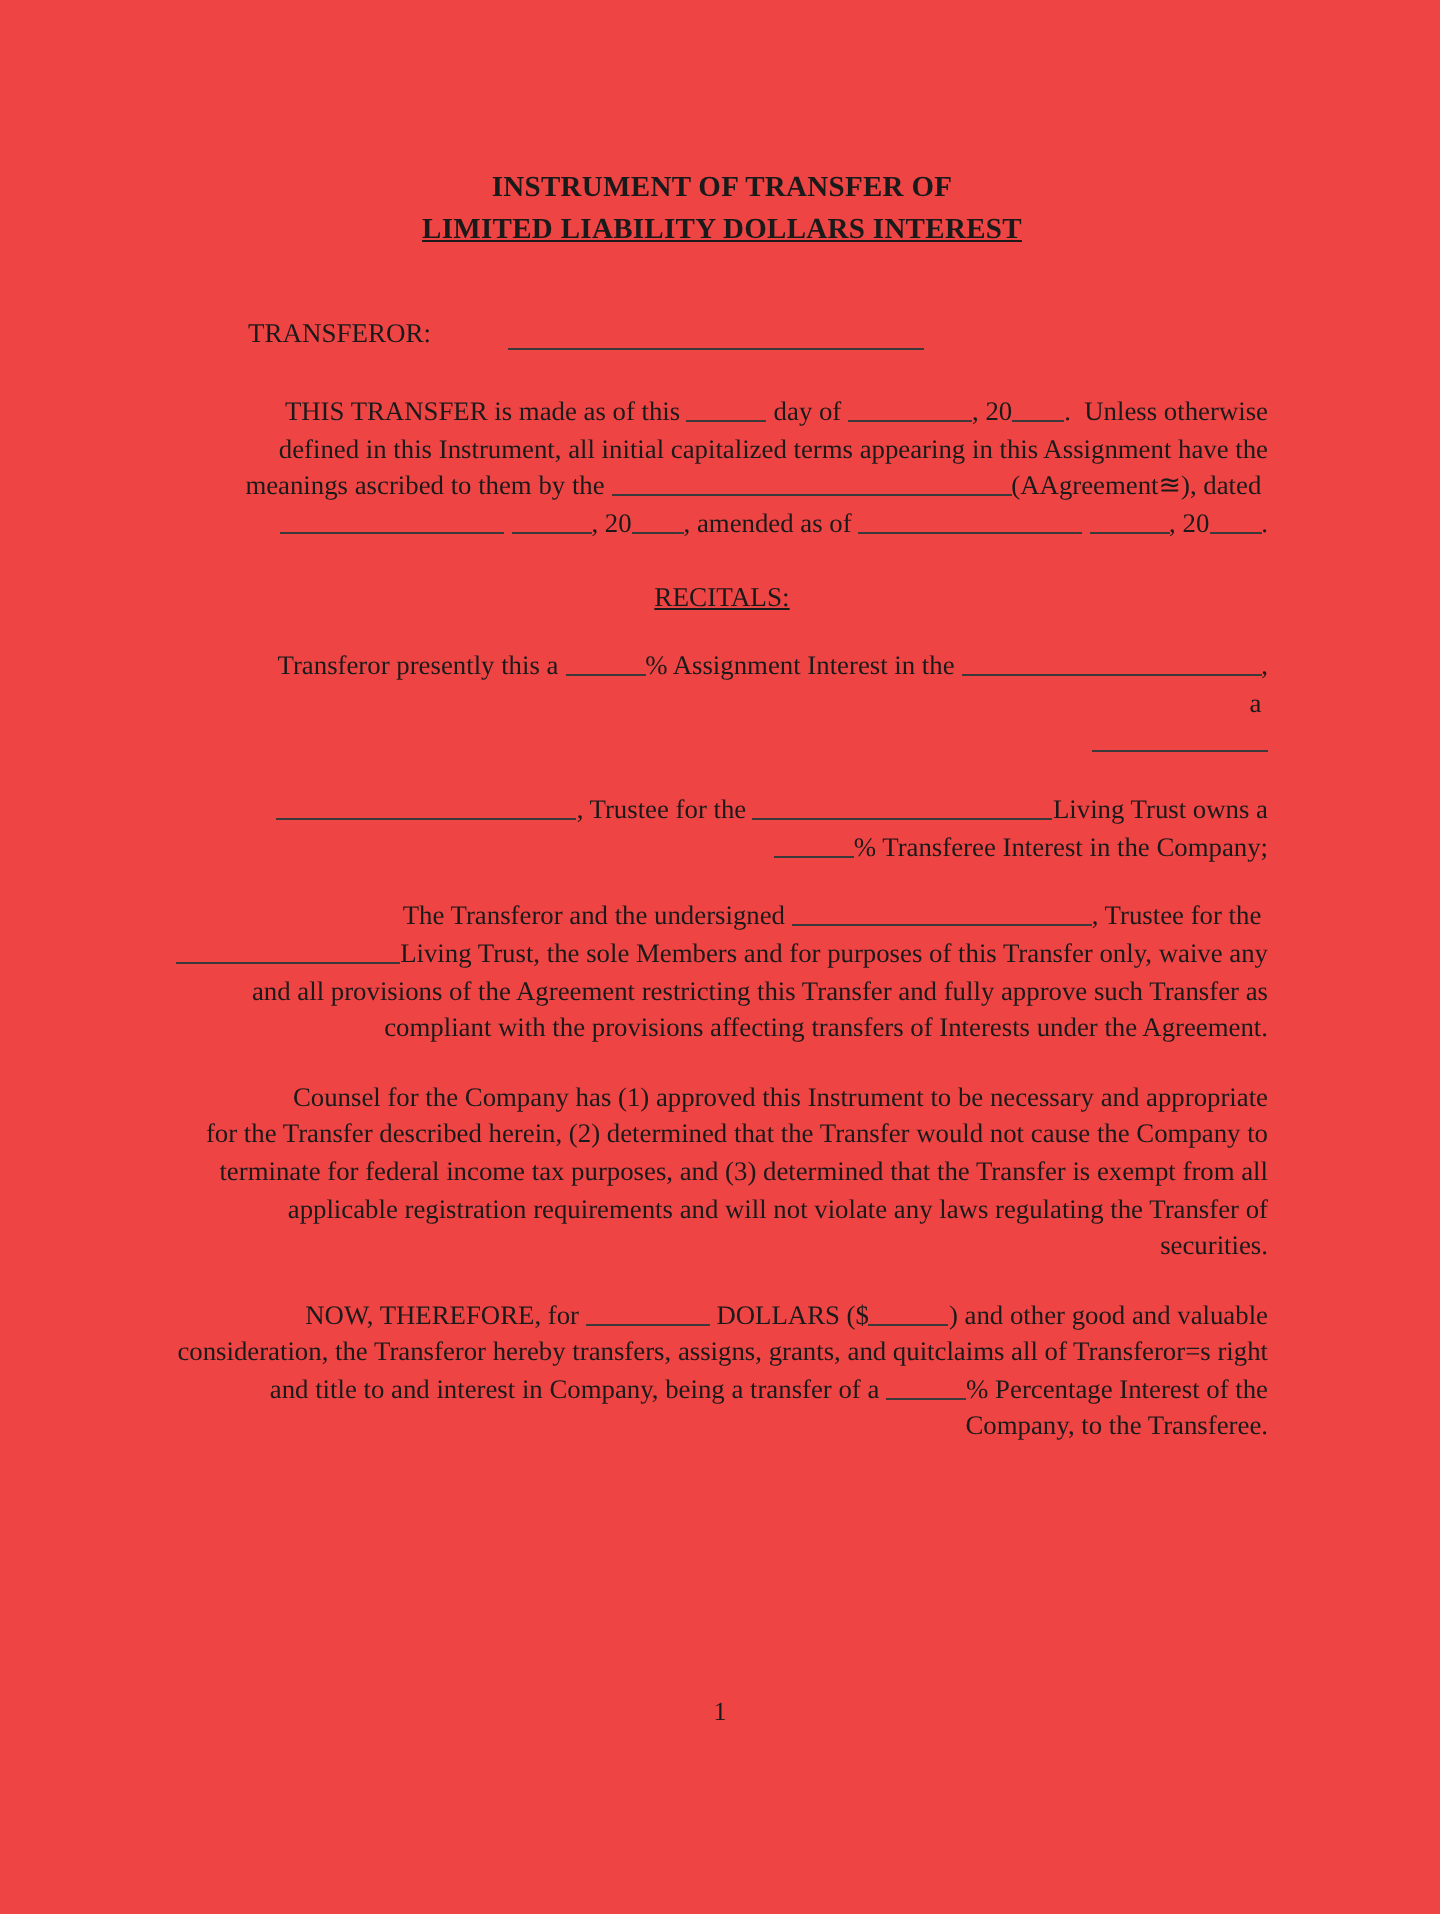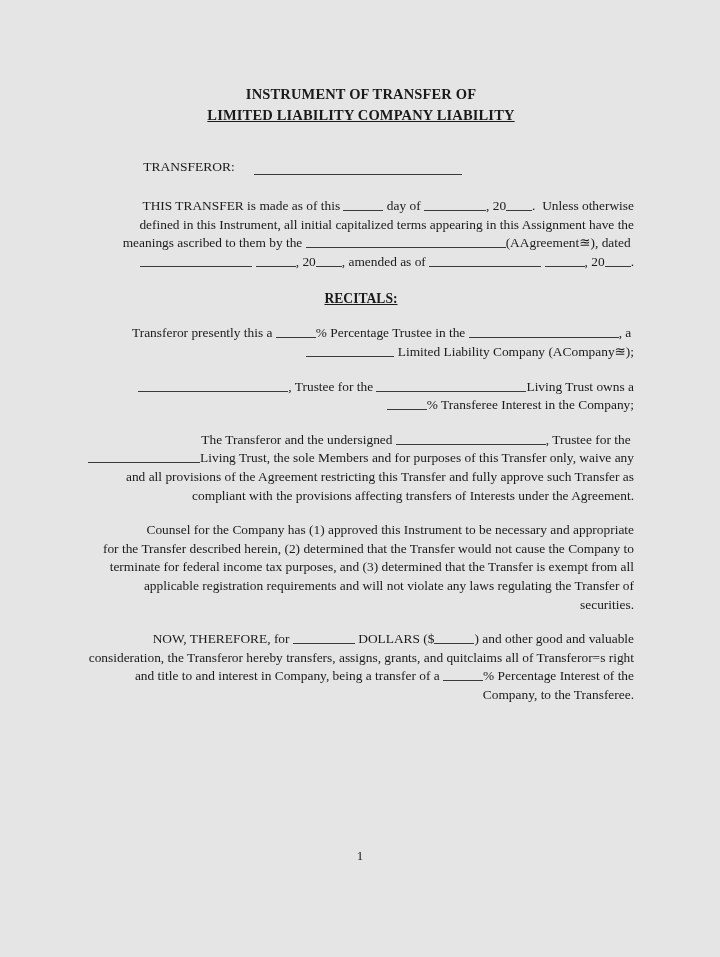--- a/index.html
+++ b/index.html
@@ -14,21 +14,21 @@
     font-family: "Liberation Serif", "DejaVu Serif", serif;
     color: #1a1a1a;
     position: relative;
     overflow: hidden;
   }
   .page {
     position: absolute;
     left: 0; top: 0;
     width: 720px;
     height: 957px;
-    background: #e5e5e5;
+    background: #ef4444;
   }
   .content {
     position: absolute;
     left: 88px;
     top: 84px;
     width: 546px;
   }
   .doc-title {
     text-align: center;
     font-weight: bold;
@@ -47,21 +47,20 @@
   .party-row {
     display: flex;
     align-items: flex-end;
     margin-bottom: 22px;
     font-size: 13.5px;
     line-height: 17px;
   }
   .party-label {
     width: 130px;
     flex: 0 0 130px;
-    text-align: center;
   }
   .party-rule {
     flex: 0 0 208px;
     border-bottom: 1px solid #3a3a3a;
     height: 13px;
   }
   p.para {
     font-size: 13.4px;
     line-height: 18.6px;
     margin: 0 0 16px 0;
@@ -70,21 +69,21 @@
   }
   p.para.first {
     margin-top: 20px;
   }
   .indent {
     display: inline-block;
     width: 44px;
   }
   .section-head {
     text-align: center;
-    font-weight: bold;
+    font-weight: normal;
     font-size: 13.6px;
     margin: 20px 0 17px 0;
   }
   .section-head span {
     text-decoration: underline;
   }
   .blank {
     display: inline-block;
     border-bottom: 1px solid #3a3a3a;
     vertical-align: baseline;
@@ -108,35 +107,35 @@
   }
 </style>
 </head>
 <body>
 
 <div class="page">
   <div class="content">
 
     <div class="doc-title">
       <div>INSTRUMENT OF TRANSFER OF</div>
-      <div><span class="line2">LIMITED LIABILITY COMPANY LIABILITY</span></div>
+      <div><span class="line2">LIMITED LIABILITY DOLLARS INTEREST</span></div>
     </div>
 
     <div class="party-block">
       <div class="party-row">
         <span class="party-label">TRANSFEROR:</span>
         <span class="party-rule"></span>
       </div>
     </div>
 
     <p class="para first"><span class="indent"></span><span>THIS TRANSFER is made as of this </span><span class="blank b-sm"></span><span> day of </span><span class="blank b-md"></span><span>, 20</span><span class="blank b-xs"></span><span>.  Unless otherwise defined in this Instrument, all initial capitalized terms appearing in this Assignment have the meanings ascribed to them by the </span><span class="blank b-3xl"></span><span>(AAgreement≊), dated </span><br><span class="blank b-xl"></span><span> </span><span class="blank b-sm"></span><span>, 20</span><span class="blank b-xs"></span><span>, amended as of </span><span class="blank b-xl"></span><span> </span><span class="blank b-sm"></span><span>, 20</span><span class="blank b-xs"></span><span>.</span></p>
 
     <div class="section-head"><span>RECITALS:</span></div>
 
-    <p class="para"><span class="indent"></span><span>Transferor presently this a </span><span class="blank b-sm"></span><span>% Percentage Trustee in the </span><span class="blank b-2xl"></span><span>, a </span><br><span class="blank b-lg"></span><span> Limited Liability Company (ACompany≊);</span></p>
+    <p class="para"><span class="indent"></span><span>Transferor presently this a </span><span class="blank b-sm"></span><span>% Assignment Interest in the </span><span class="blank b-2xl"></span><span>, a </span><br><span class="blank b-lg"></span></p>
 
     <p class="para"><span class="indent"></span><span class="blank b-2xl"></span><span>, Trustee for the </span><span class="blank b-2xl"></span><span>Living Trust owns a </span><span class="blank b-sm"></span><span>% Transferee Interest in the Company;</span></p>
 
 
     <p class="para"><span class="indent"></span><span>The Transferor and the undersigned </span><span class="blank b-2xl"></span><span>, Trustee for the </span><br><span class="blank b-xl"></span><span>Living Trust, the sole Members and for purposes of this Transfer only, waive any and all provisions of the Agreement restricting this Transfer and fully approve such Transfer as compliant with the provisions affecting transfers of Interests under the Agreement.</span></p>
 
 
     <p class="para"><span class="indent"></span><span>Counsel for the Company has (1) approved this Instrument to be necessary and appropriate for the Transfer described herein, (2) determined that the Transfer would not cause the Company to terminate for federal income tax purposes, and (3) determined that the Transfer is exempt from all applicable registration requirements and will not violate any laws regulating the Transfer of securities.</span></p>
 
     <p class="para"><span class="indent"></span><span>NOW, THEREFORE, for </span><span class="blank b-md"></span><span> DOLLARS ($</span><span class="blank b-sm"></span><span>) and other good and valuable consideration, the Transferor hereby transfers, assigns, grants, and quitclaims all of Transferor=s right and title to and interest in Company, being a transfer of a </span><span class="blank b-sm"></span><span>% Percentage Interest of the Company, to the Transferee.</span></p>

